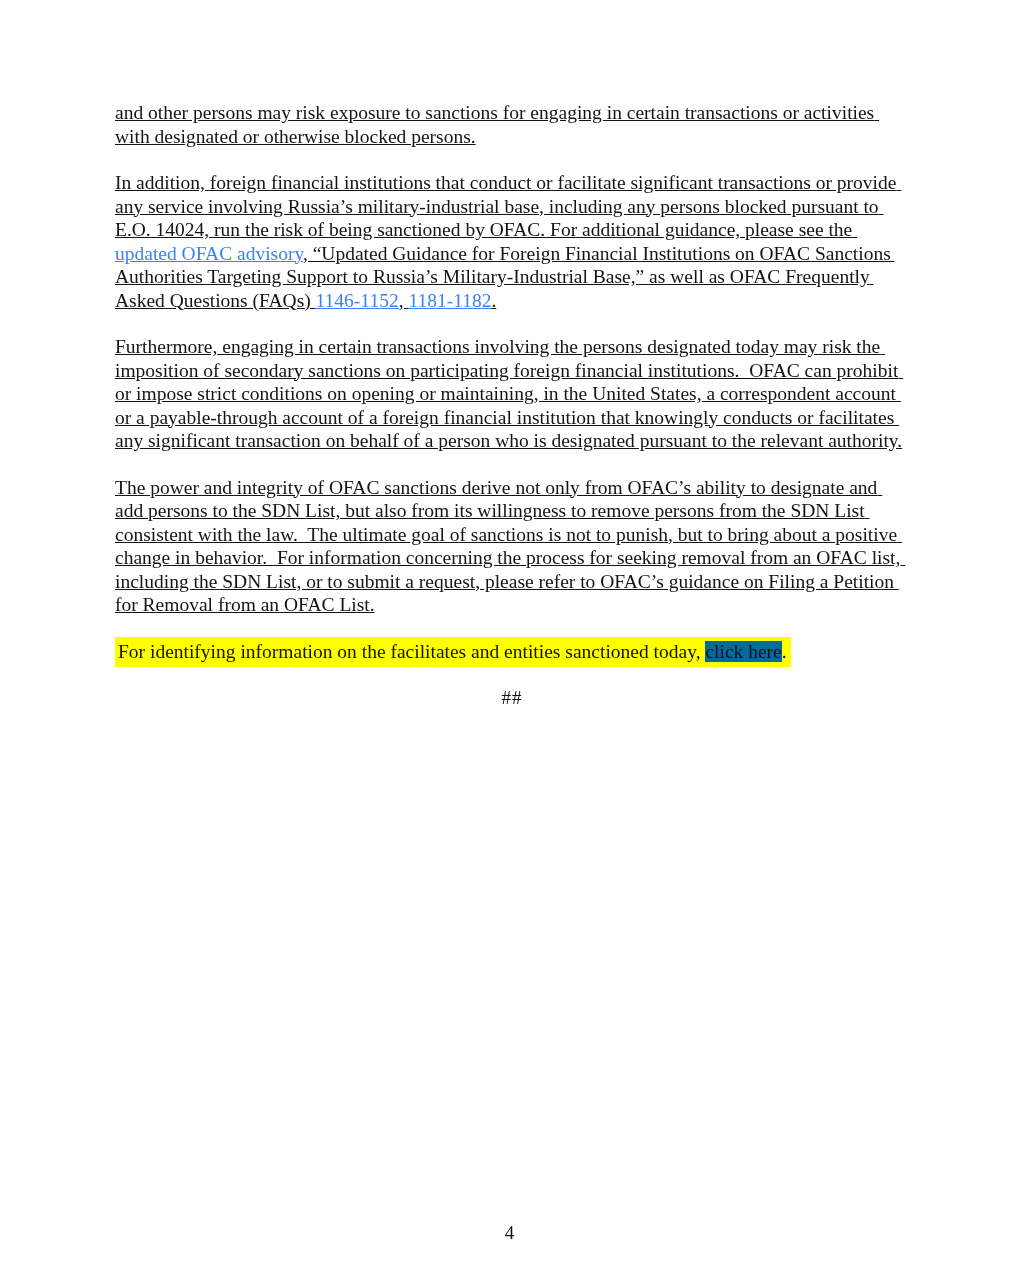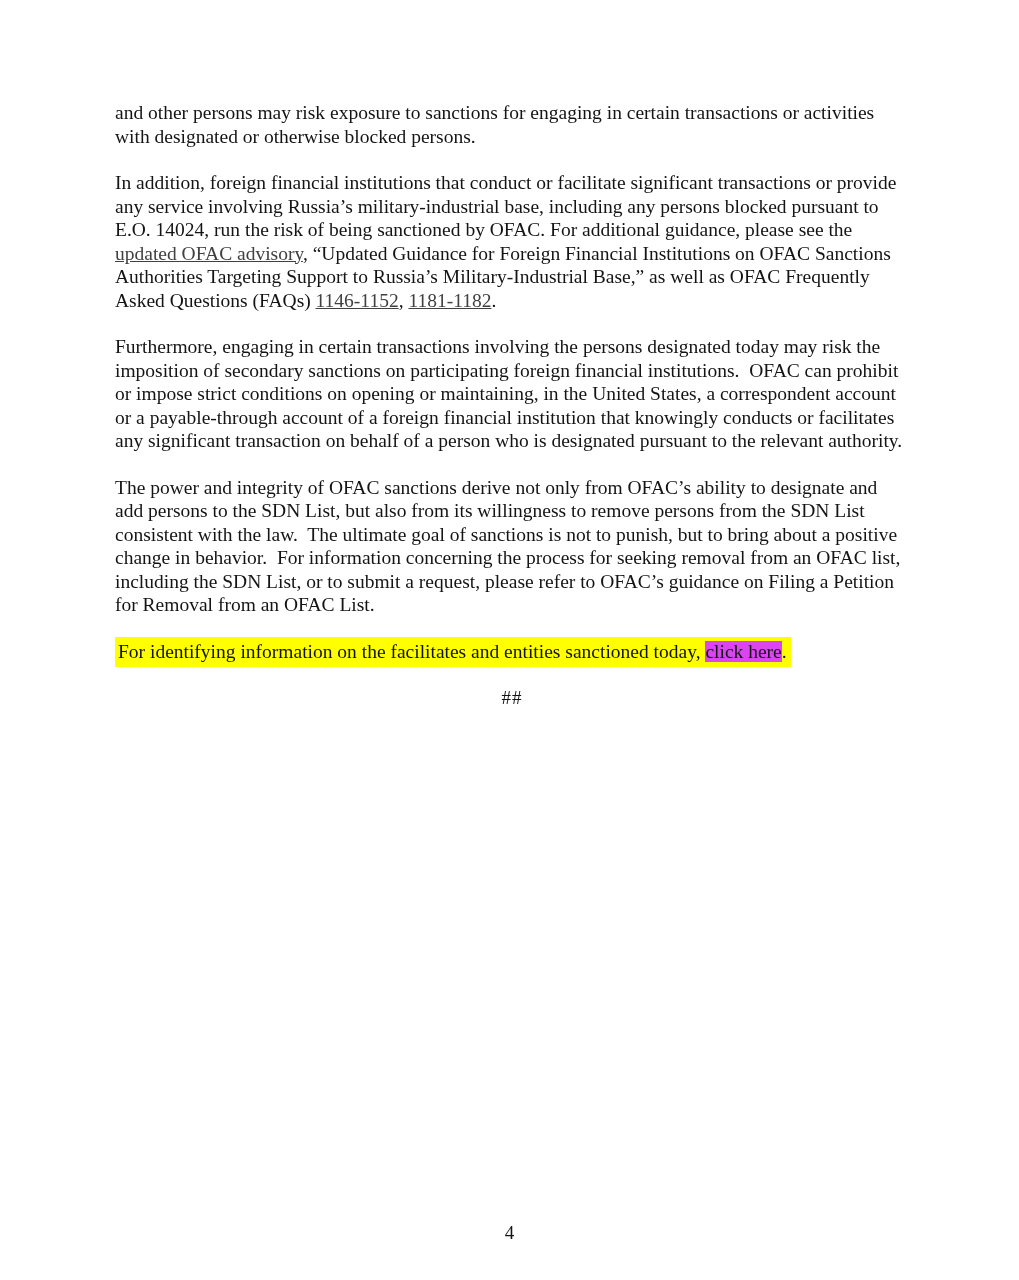--- a/index.html
+++ b/index.html
@@ -17,38 +17,39 @@
     left: 115px;
     top: 101px;
     width: 794px;
   }
   .para {
     margin: 0 0 23px 0;
     font-size: 19.5px;
     line-height: 23.5px;
     white-space: pre-wrap;
     text-align: left;
+    text-decoration: underline;
   }
   .link {
-    color: #404040;
+    color: #3b82f6;
     text-decoration: underline;
     cursor: pointer;
   }
   .highlight-para {
     margin: 0 0 23px 0;
     font-size: 19.5px;
     line-height: 23.5px;
   }
   .hl {
     background: #ffff00;
     padding: 4px 4px 5px 3px;
     color: #141414;
   }
   .hl-click {
-    background: #d946ef;
+    background: #0369a1;
     cursor: pointer;
   }
   .end-mark {
     margin: 0;
     font-size: 19px;
     line-height: 23px;
     text-align: center;
     letter-spacing: 1px;
   }
   .page-number {

